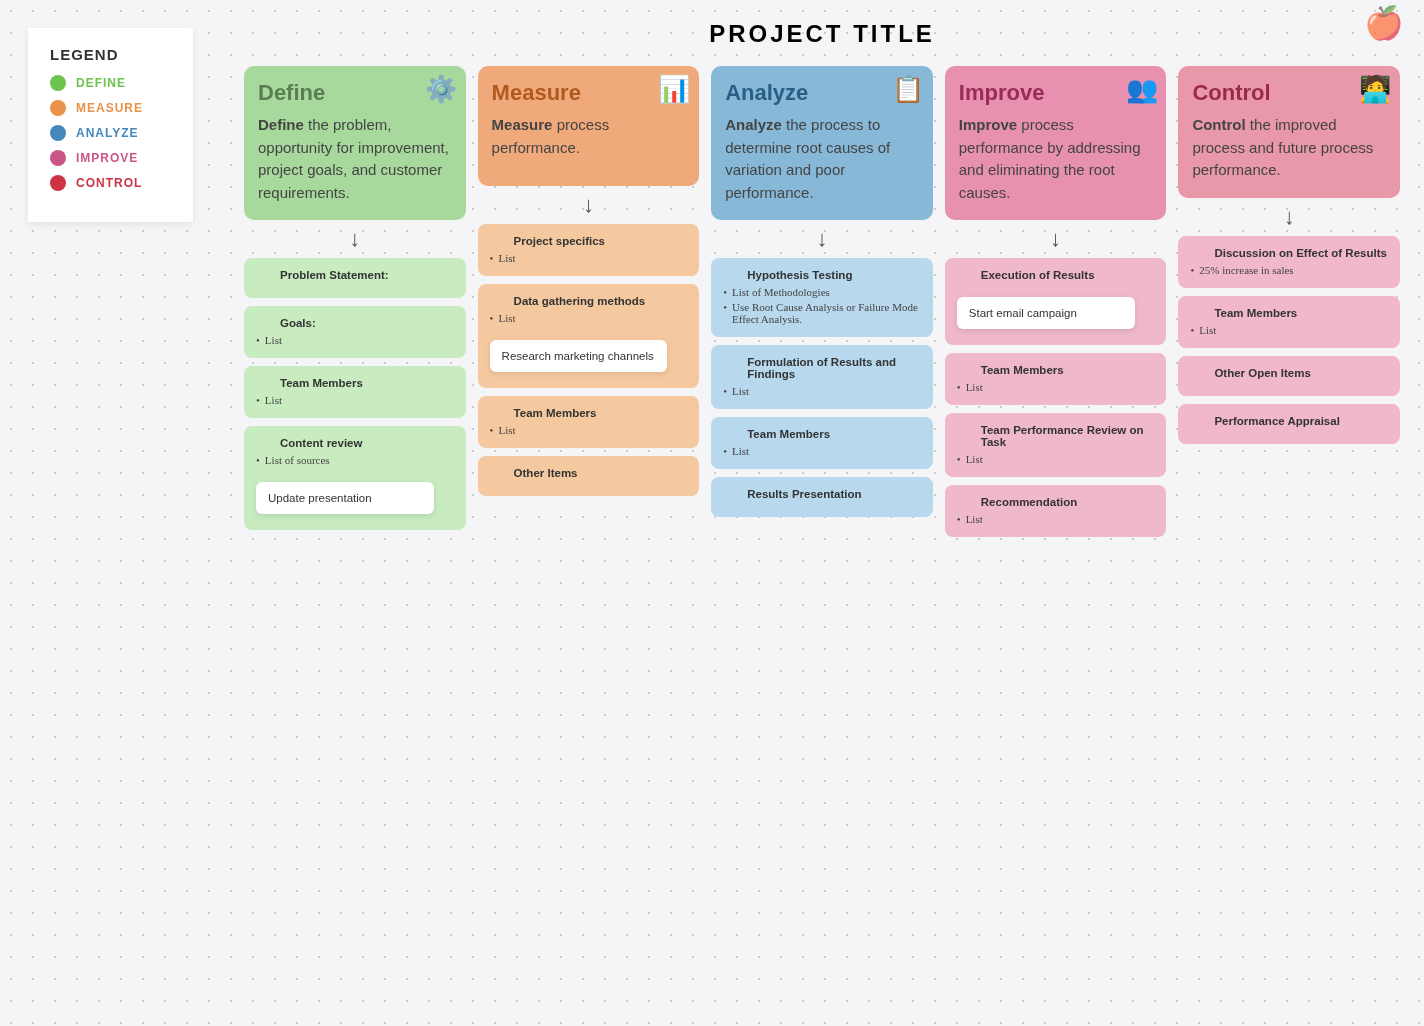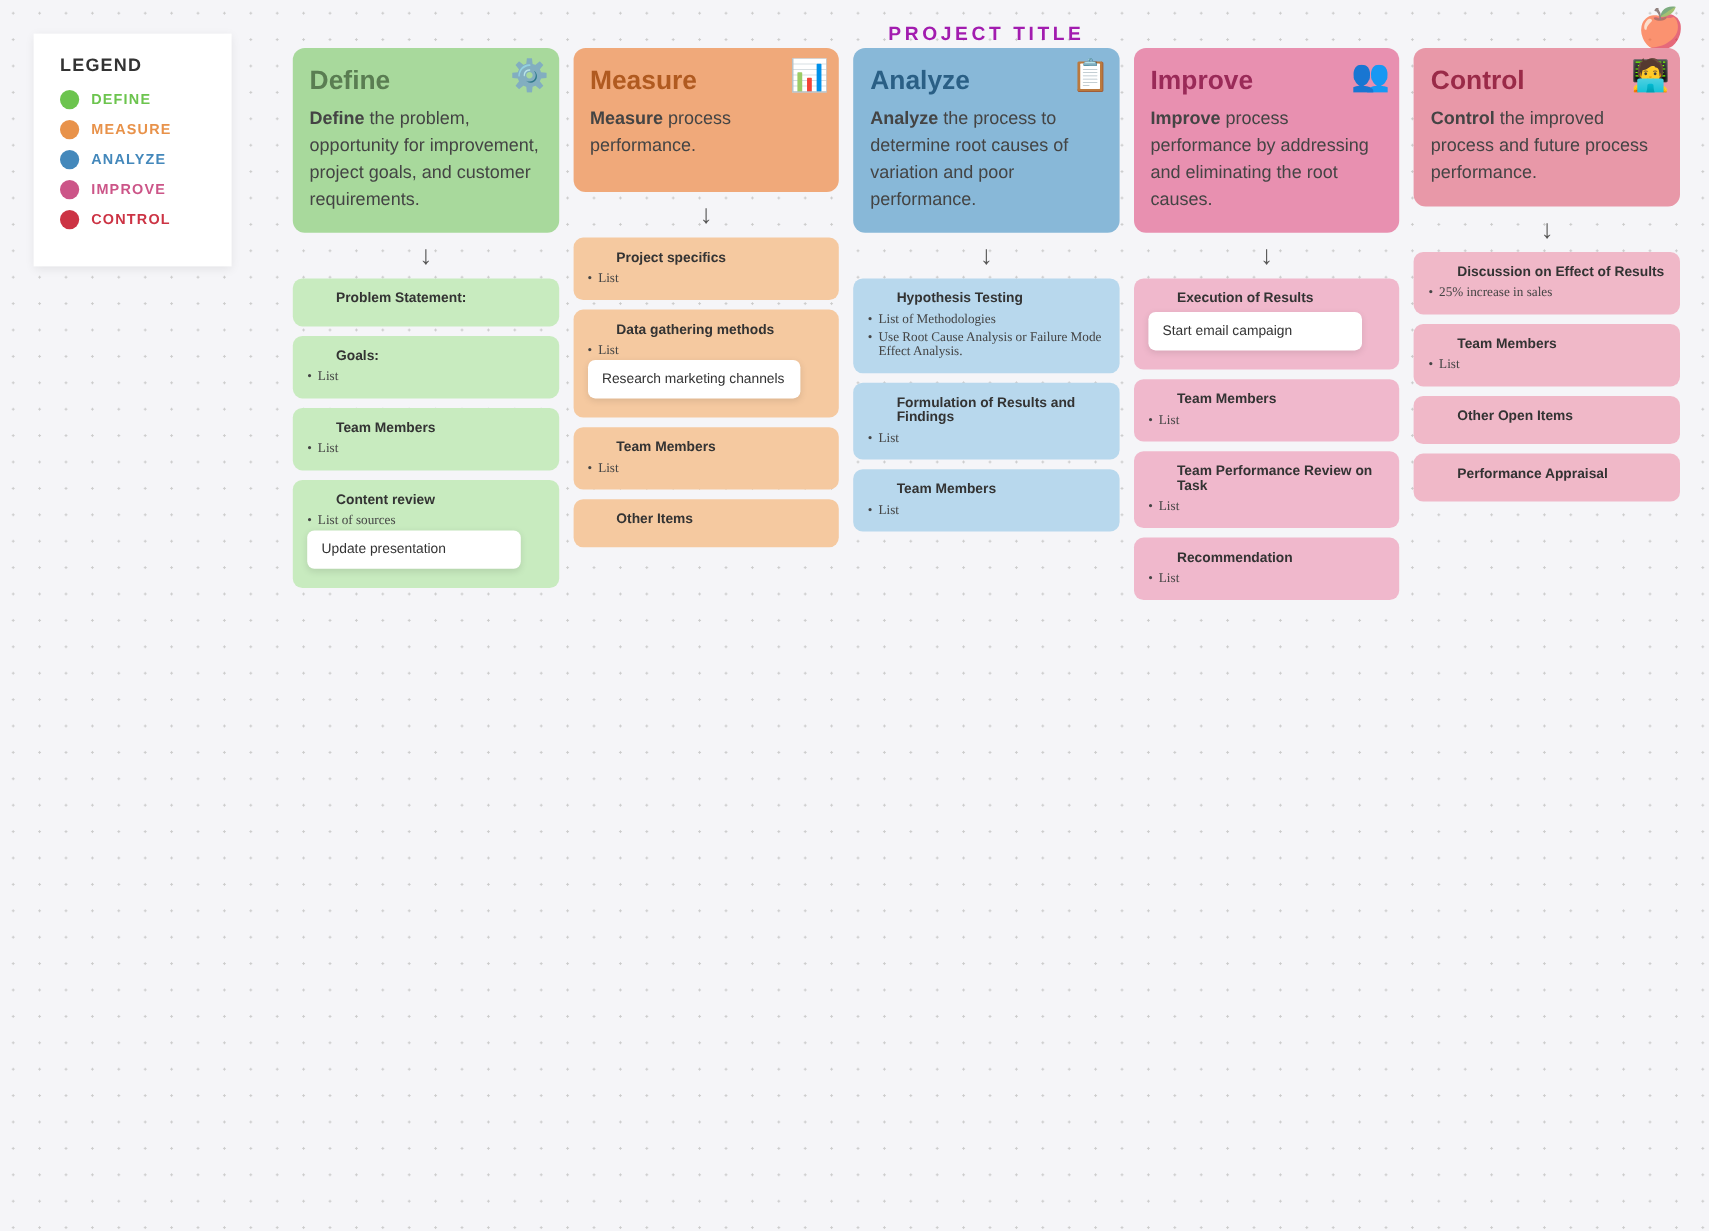--- a/index.html
+++ b/index.html
@@ -50,25 +50,25 @@
     }
 
     
     .main {
       margin-left: 220px;
       padding: 20px 24px 30px 24px;
     }
 
     .project-title {
       text-align: center;
-      font-size: 16px;
+      font-size: 24px;
       font-weight: 800;
-      color: #a21caf;
+      color: #000000;
       letter-spacing: 3px;
-      margin-bottom: 2px;
+      margin-bottom: 18px;
     }
 
     
     .columns-wrapper {
       display: flex;
       gap: 12px;
       align-items: flex-start;
     }
 
     .column {
@@ -144,21 +144,21 @@
     }
 
     
     .sticky-note {
       background: white;
       border-radius: 6px;
       padding: 10px 12px;
       font-size: 11.5px;
       color: #333;
       box-shadow: 0 2px 6px rgba(0,0,0,0.10);
-      margin-top: 2px;
+      margin-top: 16px;
       margin-bottom: 4px;
       width: 90%;
     }
 
     
     .define-header { background: #a8d99c; }
     .define-header .card-title { color: #5a7d52; }
     .define-content { background: #c8ebbf; }
 
     .measure-header { background: #f0a97a; }
@@ -290,20 +290,23 @@
           <div class="list-item">Use Root Cause Analysis or Failure Mode Effect Analysis.</div>
         </div>
         <div class="content-card analyze-content">
           <div class="section-title">Formulation of Results and Findings</div>
           <div class="list-item">List</div>
         </div>
         <div class="content-card analyze-content">
           <div class="section-title">Team Members</div>
           <div class="list-item">List</div>
         </div>
+        <div class="content-card analyze-content">
+          <div class="section-title">Results Presentation</div>
+        </div>
       </div>
       <div class="column">
         <div class="header-card improve-header">
     <div class="card-title" style="color:#9a2a58">Improve</div>
     <span class="card-icon">👥</span>
     <div class="card-body">
       <strong>Improve</strong> process performance by addressing and eliminating the root causes.
     </div>
   </div>
         <div class="arrow">↓</div>

